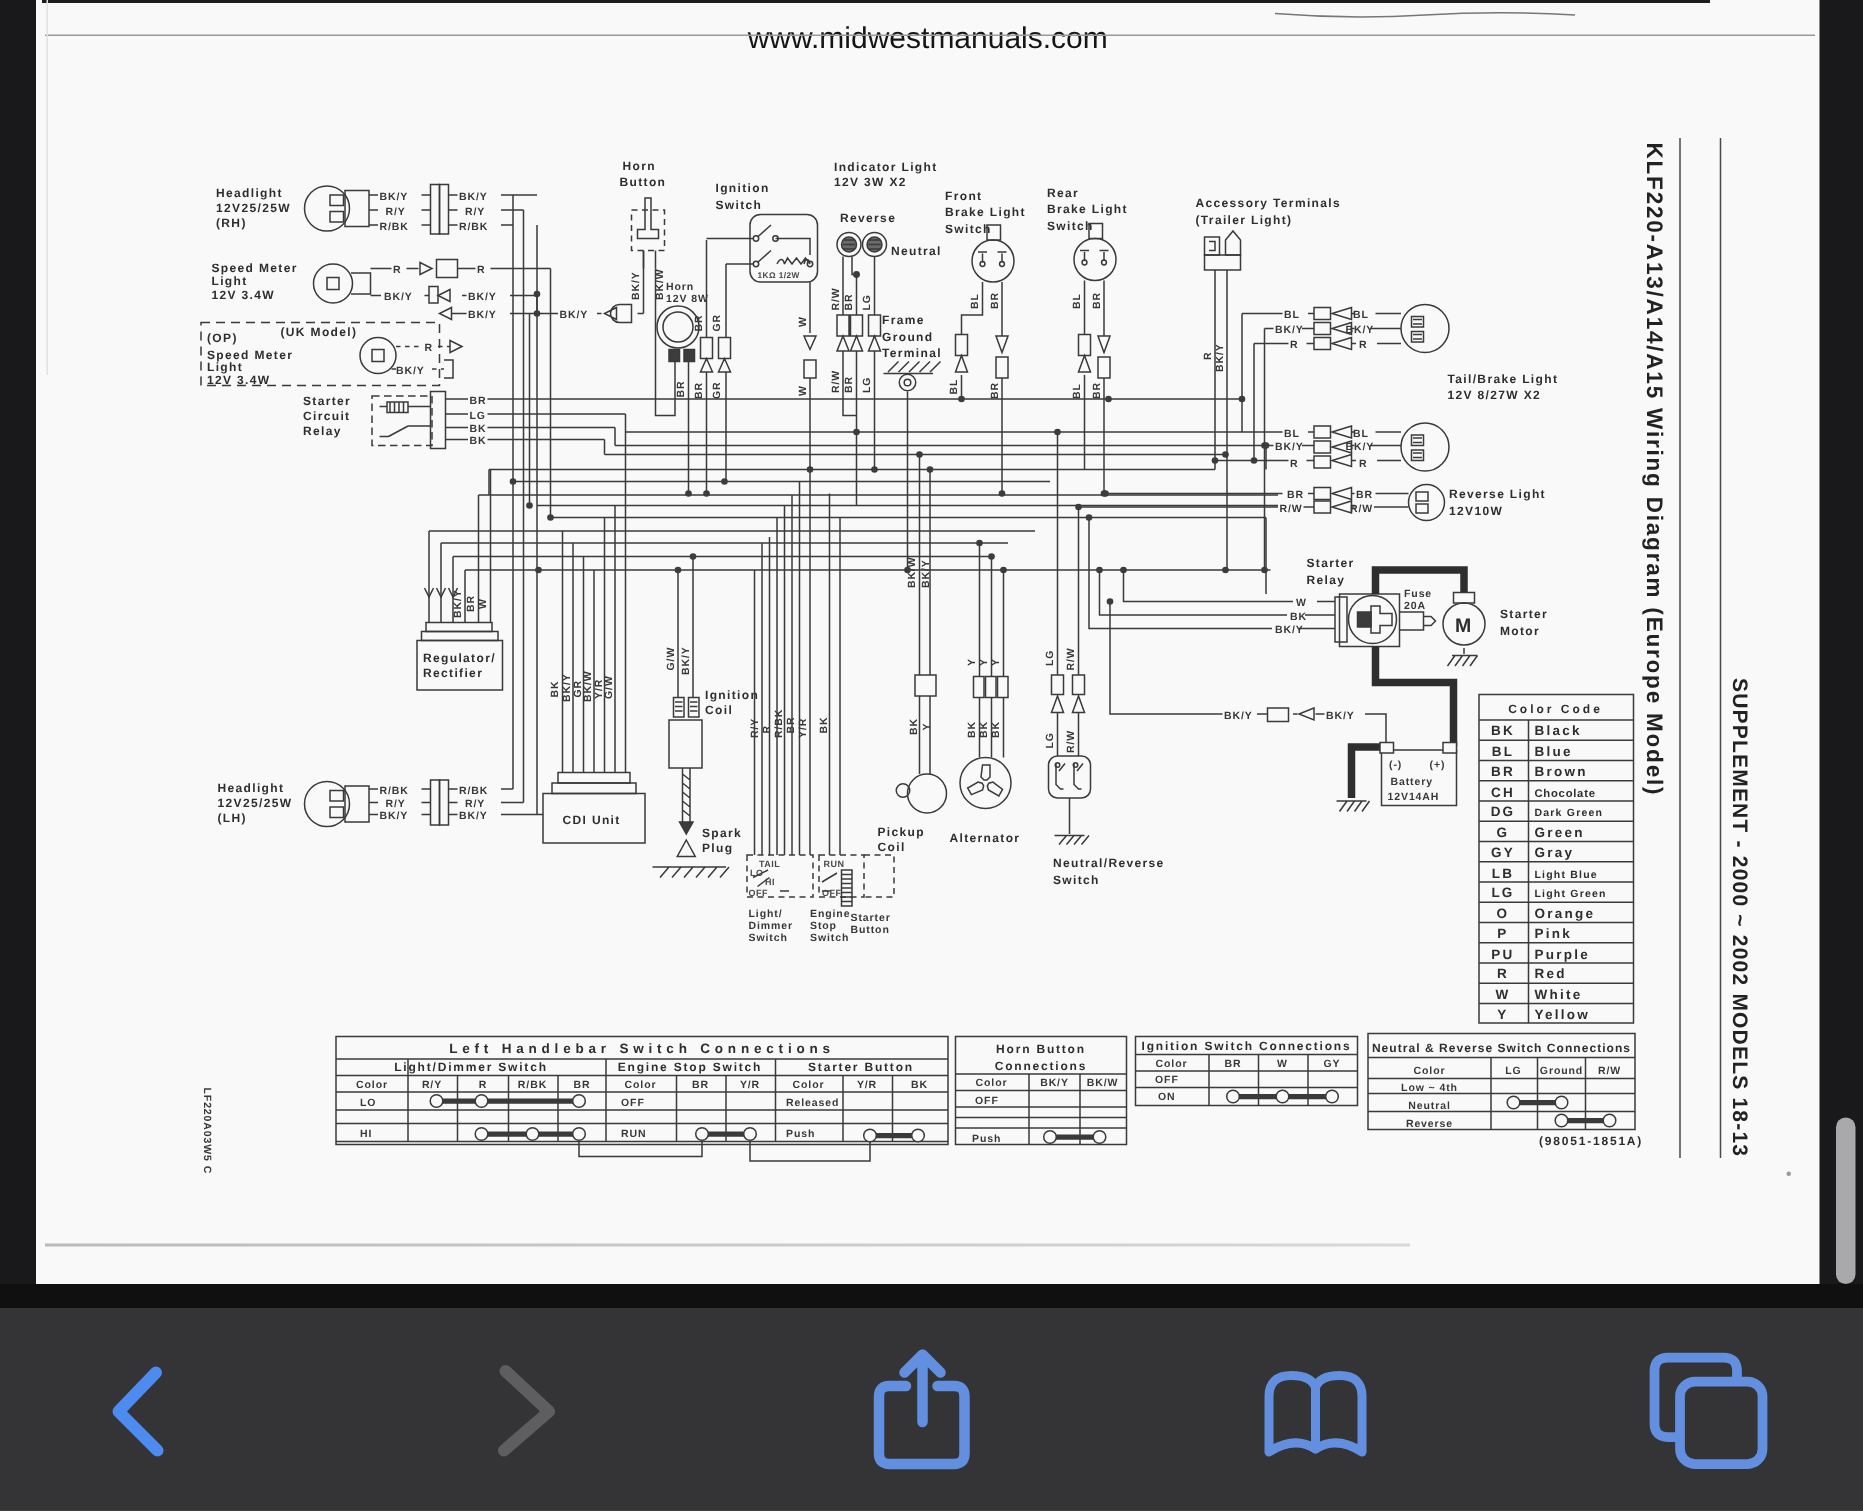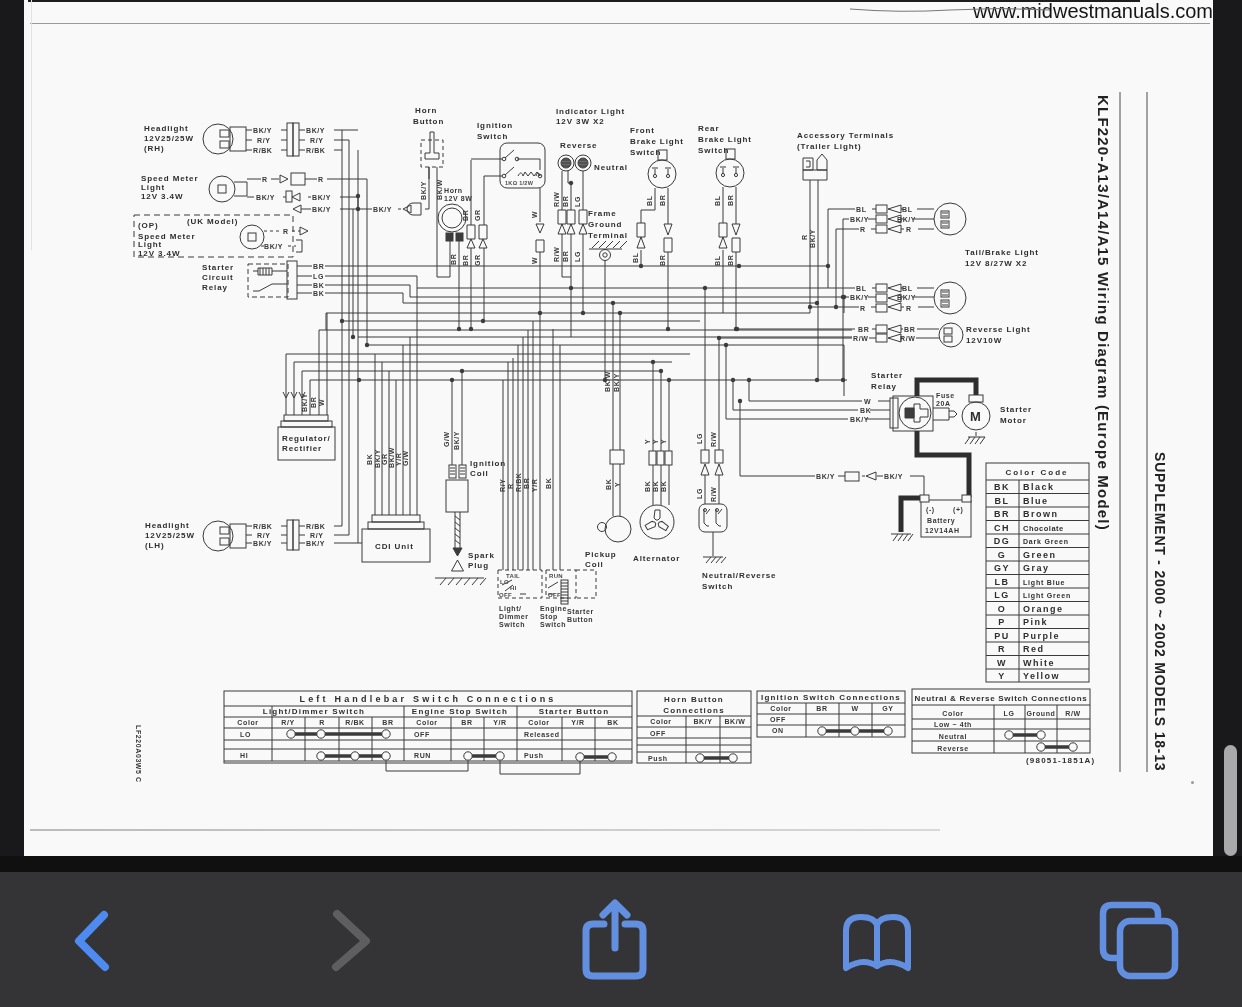--- a/index.html
+++ b/index.html
@@ -9,21 +9,21 @@
 .s{font:bold 7px "Liberation Sans",sans-serif;letter-spacing:0.6px;fill:#383838}
 .t6{font:bold 6px "Liberation Sans",sans-serif;letter-spacing:0.3px;fill:#4a4a4a}
 .tt{font:bold 9px "Liberation Sans",sans-serif;letter-spacing:3.2px;fill:#2e2e2e}
 .th{font:bold 8px "Liberation Sans",sans-serif;letter-spacing:1.2px;fill:#2e2e2e}
 </style>
 </head>
 <body>
 
 <div class="abs" style="left:24px;top:0;width:1189px;height:856px;background:#f9f9f9"></div>
 
-<div class="abs" style="left:24px;top:0px;width:1189px;text-align:right;font:20px 'Liberation Sans',sans-serif;color:#151515">www.midwestmanuals.com</div>
+<div class="abs" style="left:24px;top:15px;width:1189px;text-align:center;font:20px 'Liberation Sans',sans-serif;color:#151515">www.midwestmanuals.com</div>
 
 <div class="abs" style="left:30px;top:23px;width:1180px;height:1px;background:#9a9a9a"></div>
 
 <div class="abs" style="left:28px;top:0px;width:1112px;height:2px;background:#1d1d1d"></div>
 
 <div class="abs" style="left:30px;top:829px;width:910px;height:2px;background:linear-gradient(90deg,#bbb,#d8d8d8)"></div>
 
 <div class="abs" style="left:31px;top:0;width:1px;height:250px;background:#e2e2e2"></div>
 
 <div class="abs" style="left:1191px;top:781px;width:3px;height:3px;background:#9a9a9a;border-radius:50%"></div>

